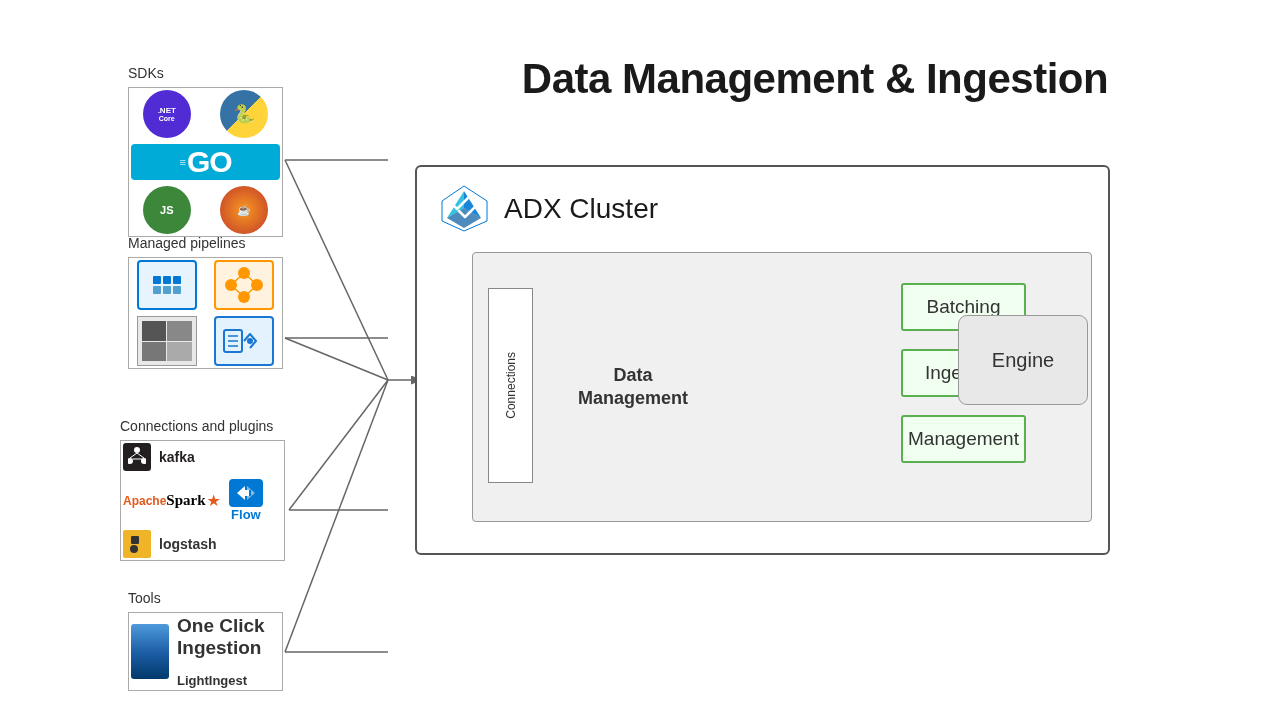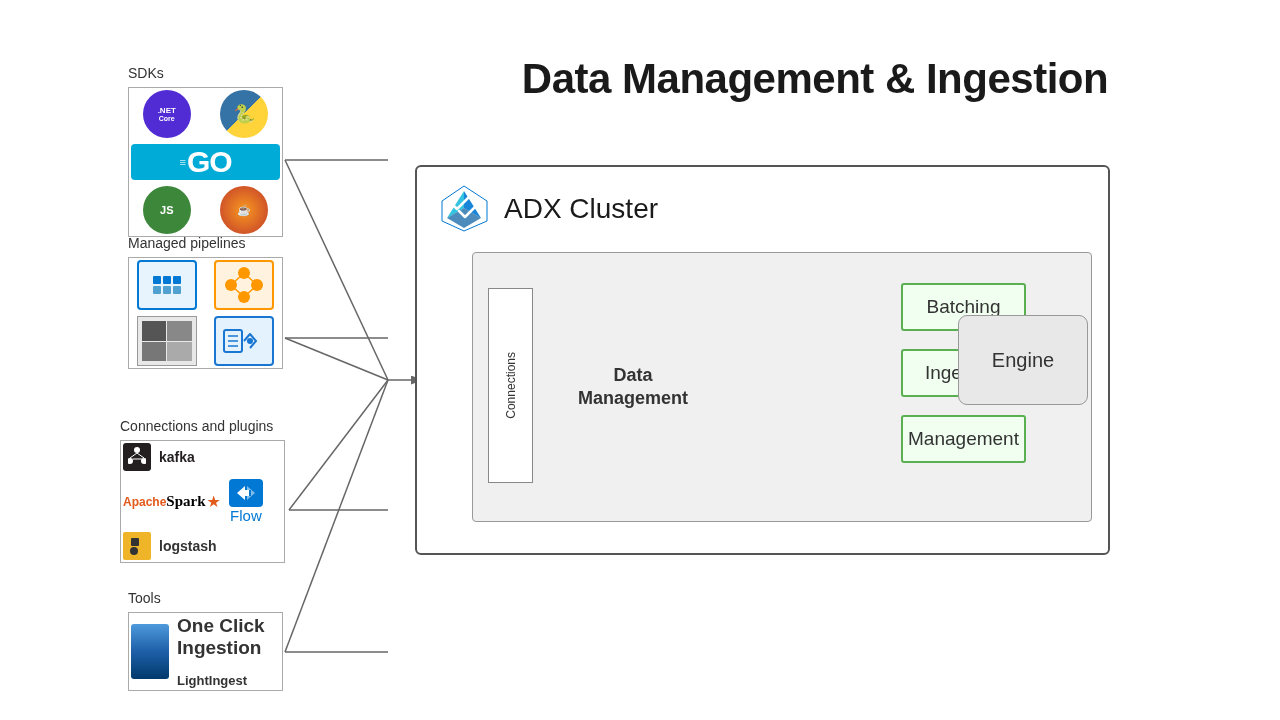--- a/index.html
+++ b/index.html
@@ -434,21 +434,21 @@
           <span style="font-size:15px;font-weight:900;color:#000000;font-family:Georgia,serif;">Spark</span>
           <span style="color:#e25a1c;font-size:16px;margin-left:1px;">★</span>
         </div>
         <div style="display:flex;flex-direction:column;align-items:center;">
           <div style="width:34px;height:28px;background:#0078d4;border-radius:4px;display:flex;align-items:center;justify-content:center;">
             <svg width="22" height="18" viewBox="0 0 22 18">
               <polygon points="2,9 10,2 10,6 14,6 14,12 10,12 10,16" fill="white"></polygon>
               <polygon points="20,9 12,2 12,6 16,6 16,12 12,12 12,16" fill="rgba(255,255,255,0.5)"></polygon>
             </svg>
           </div>
-          <span style="font-size:15px;color:#0078d4;font-weight:400;">Flow</span>
+          <span style="font-size:13px;color:#0078d4;font-weight:700;">Flow</span>
         </div>
       </div>
 
       <div class="conn-row">
         <div style="width:28px;height:28px;background:#f0b429;display:flex;align-items:center;justify-content:center;border-radius:2px;">
           <svg width="16" height="20" viewBox="0 0 16 20">
             <rect x="2" y="2" width="8" height="8" rx="1" fill="#333"></rect>
             <circle cx="5" cy="15" r="4" fill="#333"></circle>
           </svg>
         </div>

